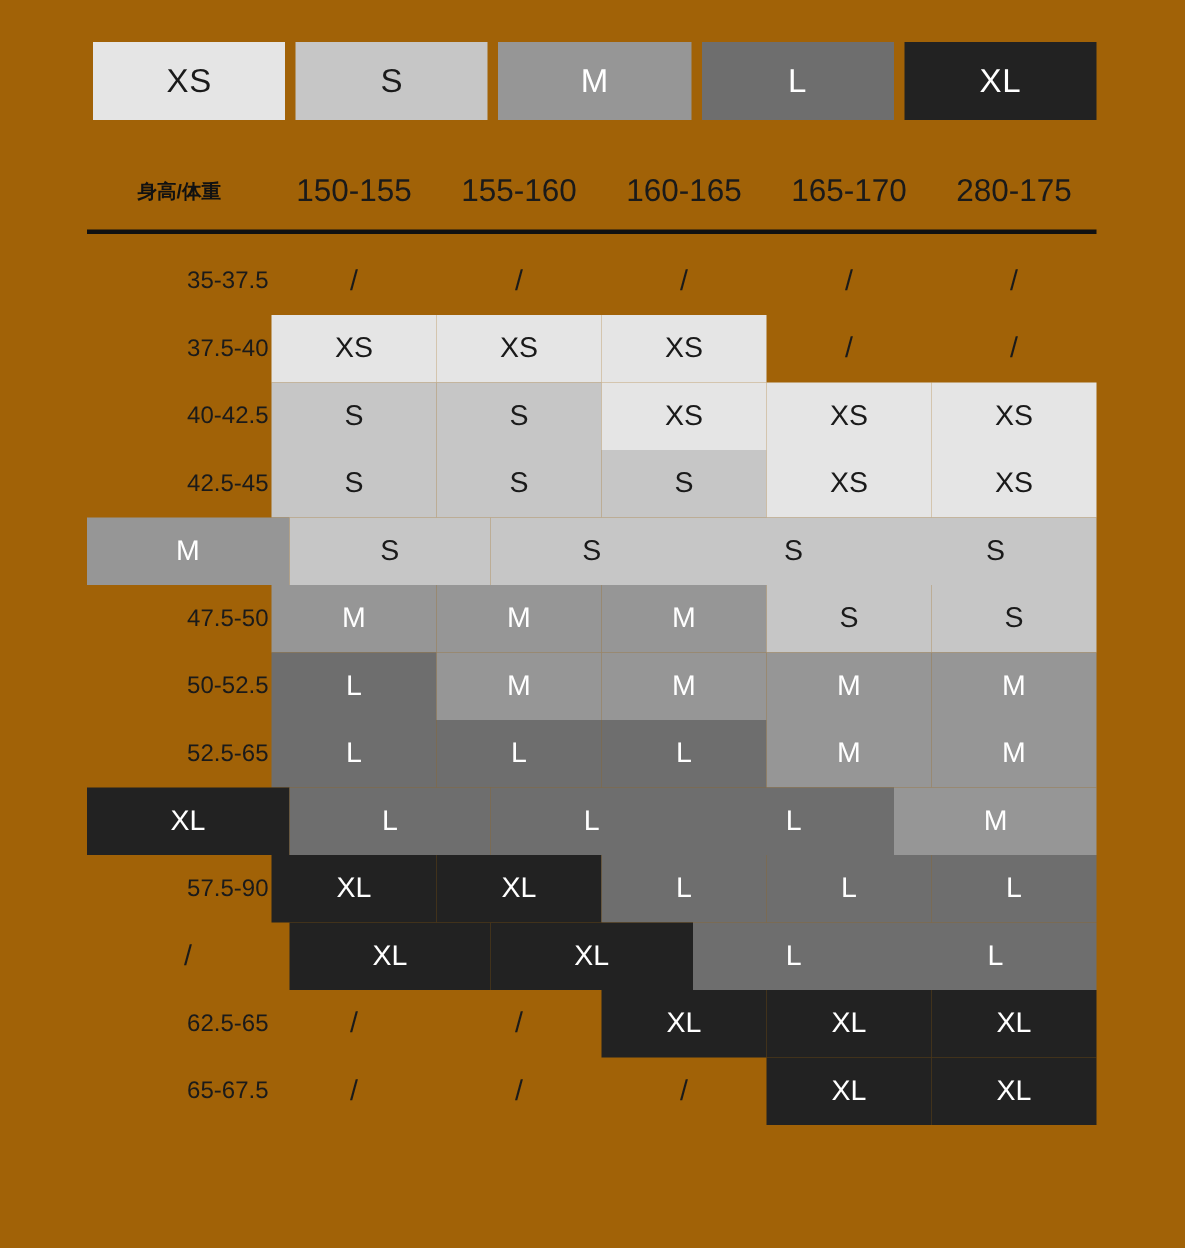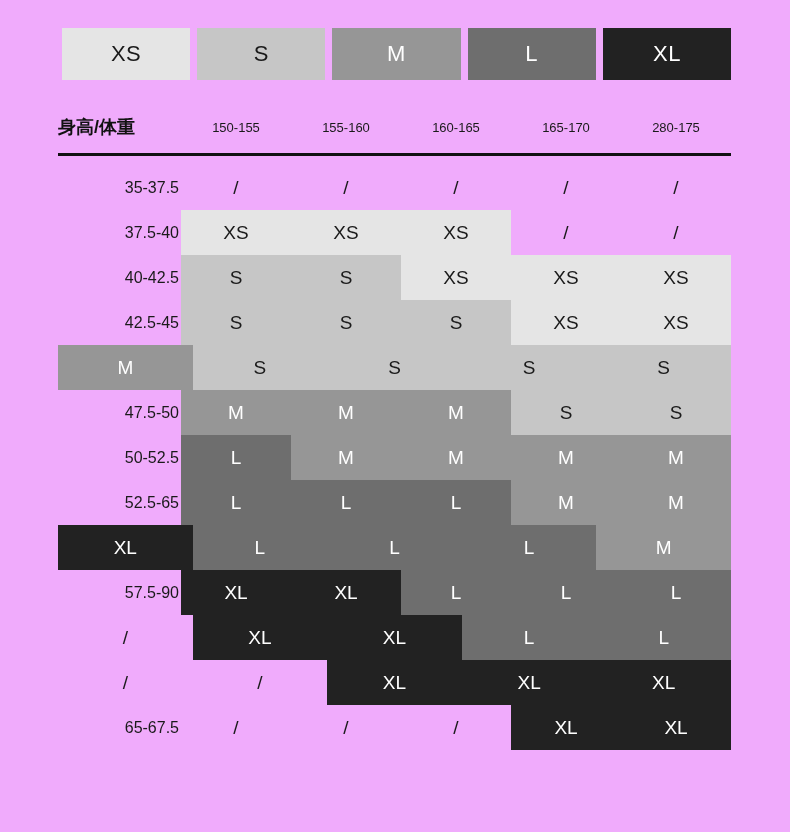--- a/index.html
+++ b/index.html
@@ -13,21 +13,21 @@
     background: #f5f5f5;
     font-family: "Liberation Sans", "DejaVu Sans", sans-serif;
     color: #1a1a1a;
     overflow: hidden;
   }
 
   #page {
     position: relative;
     width: 790px;
     height: 832px;
-    background: #f0abfc;
+    background: #a16207;
   }
 
   
   .legend {
     position: absolute;
     left: 62px;
     top: 28px;
     width: 669px;
     height: 52px;
     display: flex;
@@ -50,36 +50,36 @@
     left: 58px;
     top: 108px;
     width: 673px;
     height: 38px;
     display: flex;
     align-items: center;
   }
   .header-corner {
     width: 123px;
     flex: 0 0 123px;
-    text-align: left;
+    text-align: center;
     padding-right: 0px;
-    font-size: 18px;
+    font-size: 13px;
     font-weight: bold;
     color: #111;
     line-height: 1;
     white-space: nowrap;
   }
   .header-cells {
     flex: 1 1 auto;
     display: flex;
   }
   .header-cell {
     flex: 1 1 0;
     text-align: center;
-    font-size: 13px;
+    font-size: 21px;
     color: #1a1a1a;
     line-height: 1;
     white-space: nowrap;
   }
 
   
   .divider {
     position: absolute;
     left: 58px;
     top: 153px;
@@ -293,20 +293,21 @@
           <div class="cell sz-none">
             <span class="slash">/</span>
           </div>
           <div class="cell sz-xl">XL</div>
           <div class="cell sz-xl">XL</div>
           <div class="cell sz-l">L</div>
           <div class="cell sz-l">L</div>
         </div>
       </div>
       <div class="matrix-row">
+        <div class="row-label">62.5-65</div>
         <div class="row-cells">
           <div class="cell sz-none">
             <span class="slash">/</span>
           </div>
           <div class="cell sz-none">
             <span class="slash">/</span>
           </div>
           <div class="cell sz-xl">XL</div>
           <div class="cell sz-xl">XL</div>
           <div class="cell sz-xl">XL</div>

